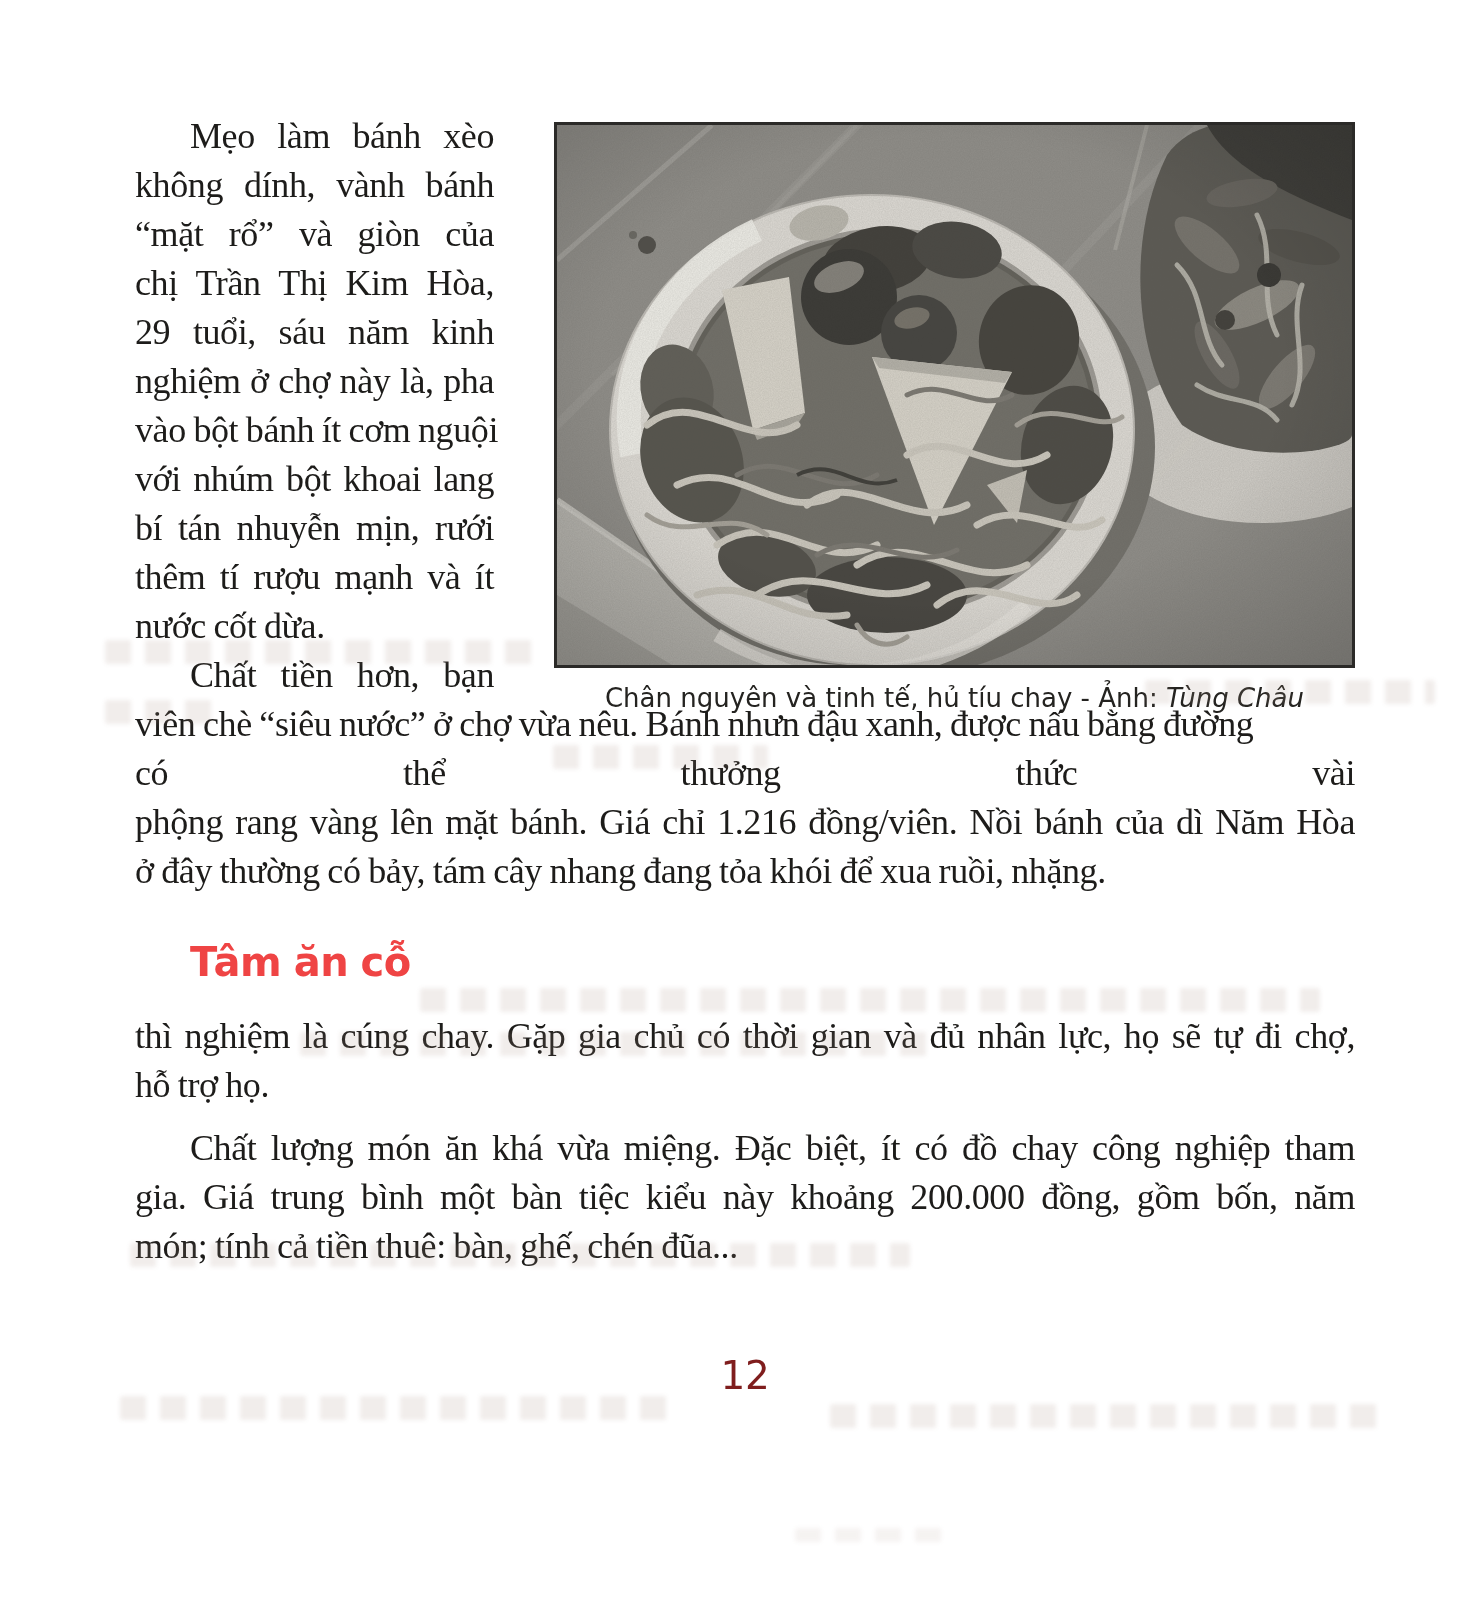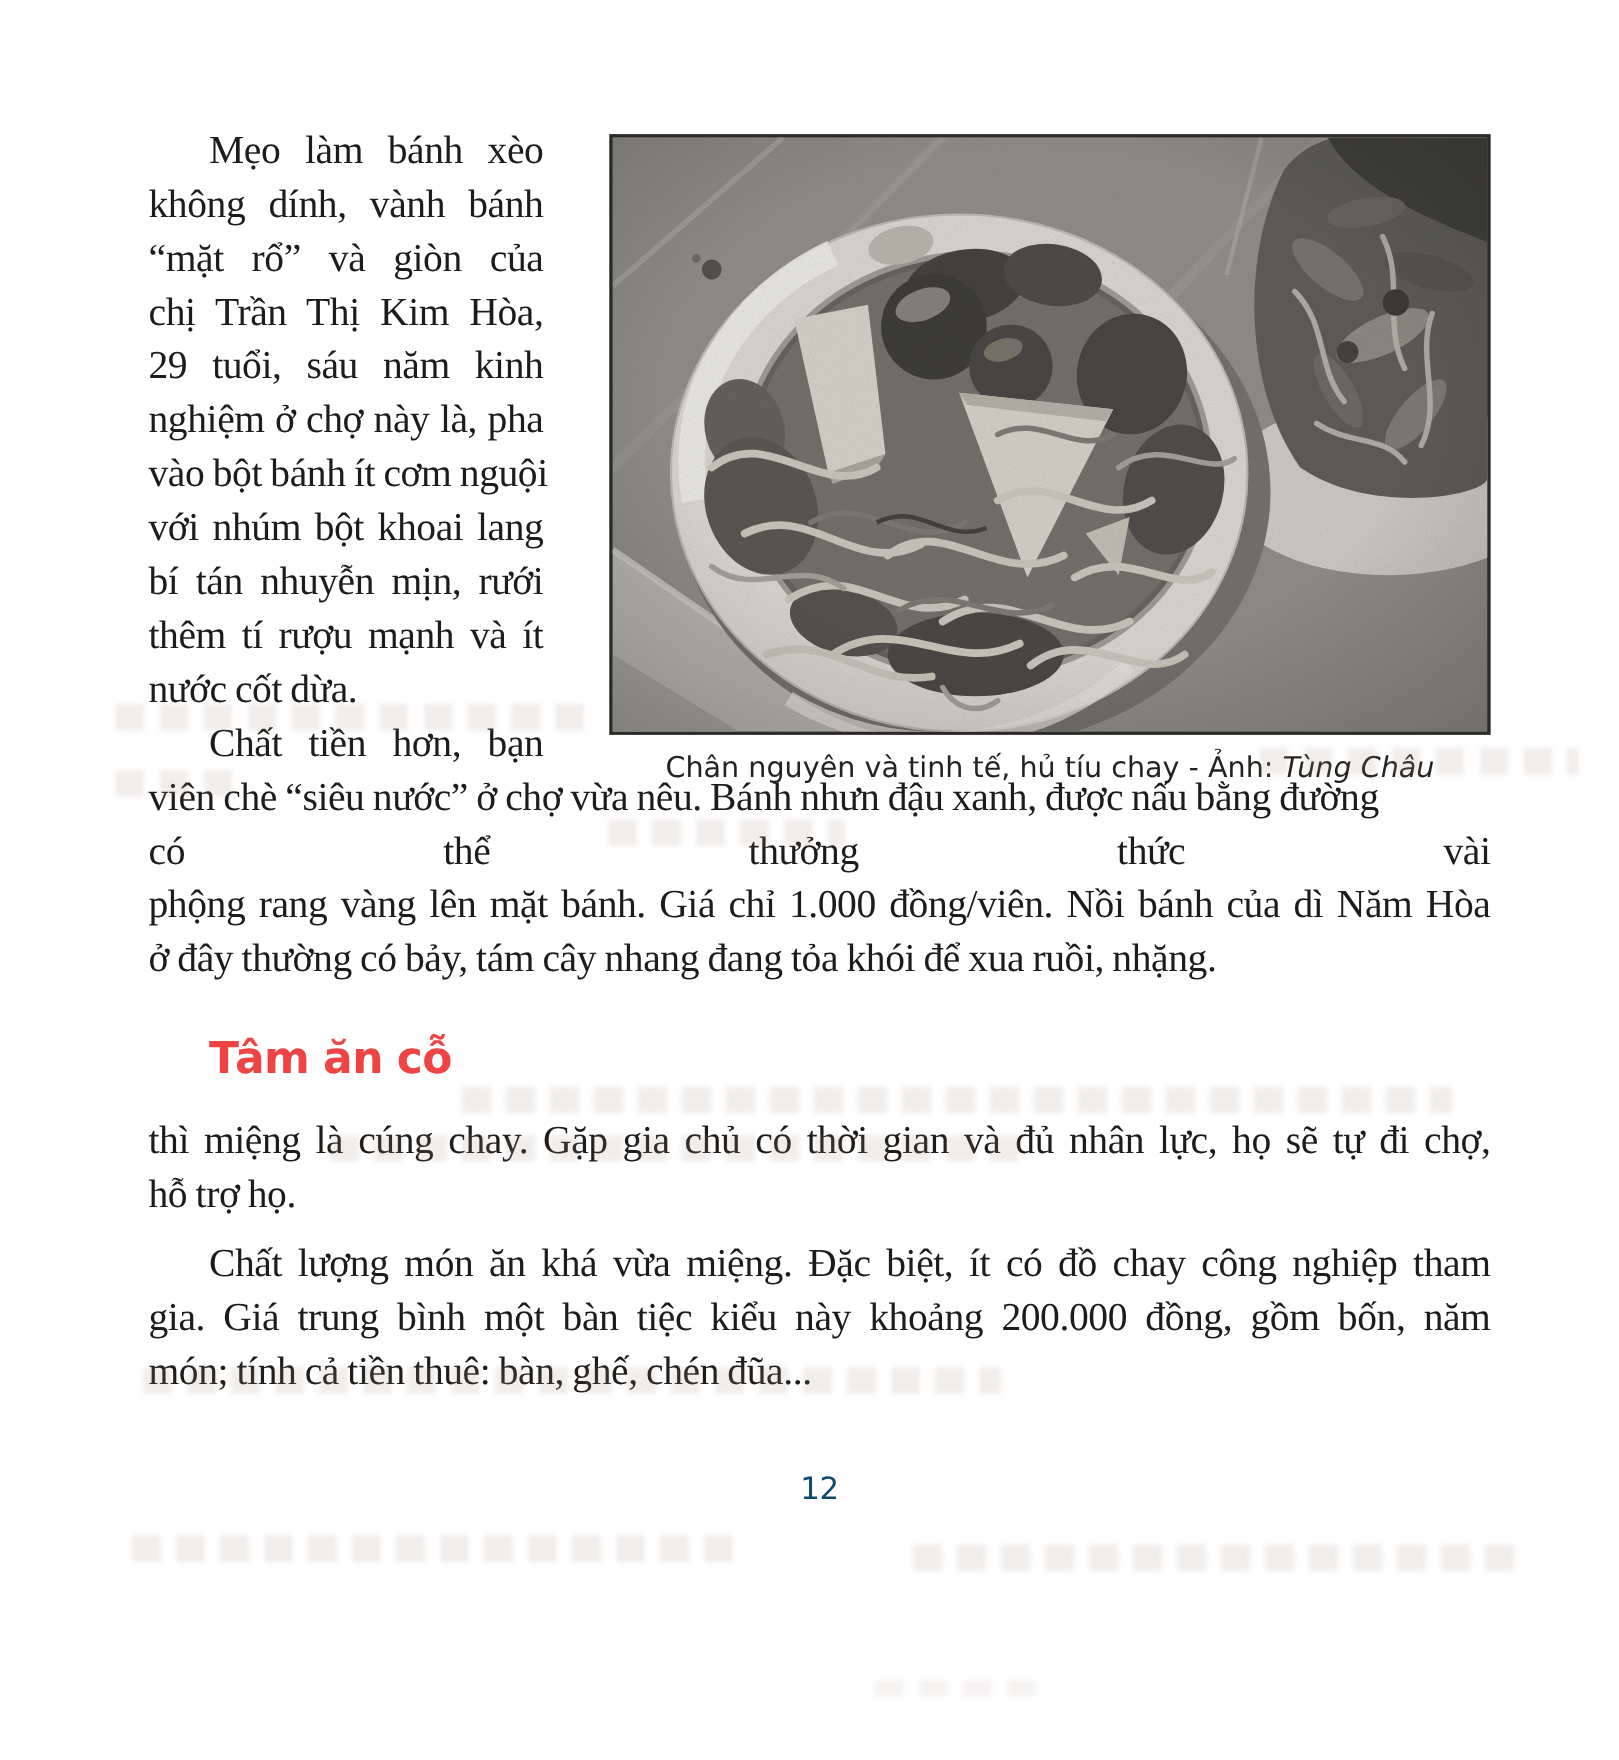--- a/index.html
+++ b/index.html
@@ -51,23 +51,23 @@
     margin:40px 0 0 55px;
     font-family:"DejaVu Sans","Liberation Sans",sans-serif;
     font-size:40px; line-height:52px; font-weight:bold;
     letter-spacing:-0.5px; color:#ef4444;
     clear:both;
   }
   .para3 { margin-top:24px; }
   .para4 { margin-top:14px; }
 
   .page-number {
-    margin-top:62px; text-align:center;
+    margin-top:84px; text-align:center;
     font-family:"DejaVu Sans","Liberation Sans",sans-serif;
-    font-size:28px; line-height:42px; color:#0c4a6e;
+    font-size:39px; line-height:42px; color:#7f1d1d;
   }
 
   
   .ghost {
     position:absolute; height:24px;
     filter:blur(2px); opacity:.45; border-radius:3px;
     background:repeating-linear-gradient(90deg,
       rgba(168,143,131,0.35) 0 26px, rgba(0,0,0,0) 26px 40px);
     pointer-events:none;
   }
@@ -203,28 +203,28 @@
       <div class="ln j">với nhúm bột khoai lang</div>
       <div class="ln j">bí tán nhuyễn mịn, rưới</div>
       <div class="ln j">thêm tí rượu mạnh và ít</div>
       <div class="ln last">nước cốt dừa.</div>
     </div>
 
     <div class="para para2">
       <div class="ln j ind">Chất tiền hơn, bạn</div>
       <div class="ln j">viên chè “siêu nước” ở chợ vừa nêu. Bánh nhưn đậu xanh, được nấu bằng đường</div>
       <div class="ln j">có thể thưởng thức vài</div>
-      <div class="ln j">phộng rang vàng lên mặt bánh. Giá chỉ 1.000 đồng/viên. Nồi bánh của dì Năm Hòa</div>
+      <div class="ln j">phộng rang vàng lên mặt bánh. Giá chỉ 1.216 đồng/viên. Nồi bánh của dì Năm Hòa</div>
       <div class="ln last">ở đây thường có bảy, tám cây nhang đang tỏa khói để xua ruồi, nhặng.</div>
     </div>
 
     <h2 class="section-heading">Tâm ăn cỗ</h2>
 
     <div class="para para3">
-      <div class="ln j">thì miệng là cúng chay. Gặp gia chủ có thời gian và đủ nhân lực, họ sẽ tự đi chợ,</div>
+      <div class="ln j">thì nghiệm là cúng chay. Gặp gia chủ có thời gian và đủ nhân lực, họ sẽ tự đi chợ,</div>
       <div class="ln last">hỗ trợ họ.</div>
     </div>
 
     <div class="para para4">
       <div class="ln j ind">Chất lượng món ăn khá vừa miệng. Đặc biệt, ít có đồ chay công nghiệp tham</div>
       <div class="ln j">gia. Giá trung bình một bàn tiệc kiểu này khoảng 200.000 đồng, gồm bốn, năm</div>
       <div class="ln last">món; tính cả tiền thuê: bàn, ghế, chén đũa...</div>
     </div>
 
     <div class="page-number">12</div>

